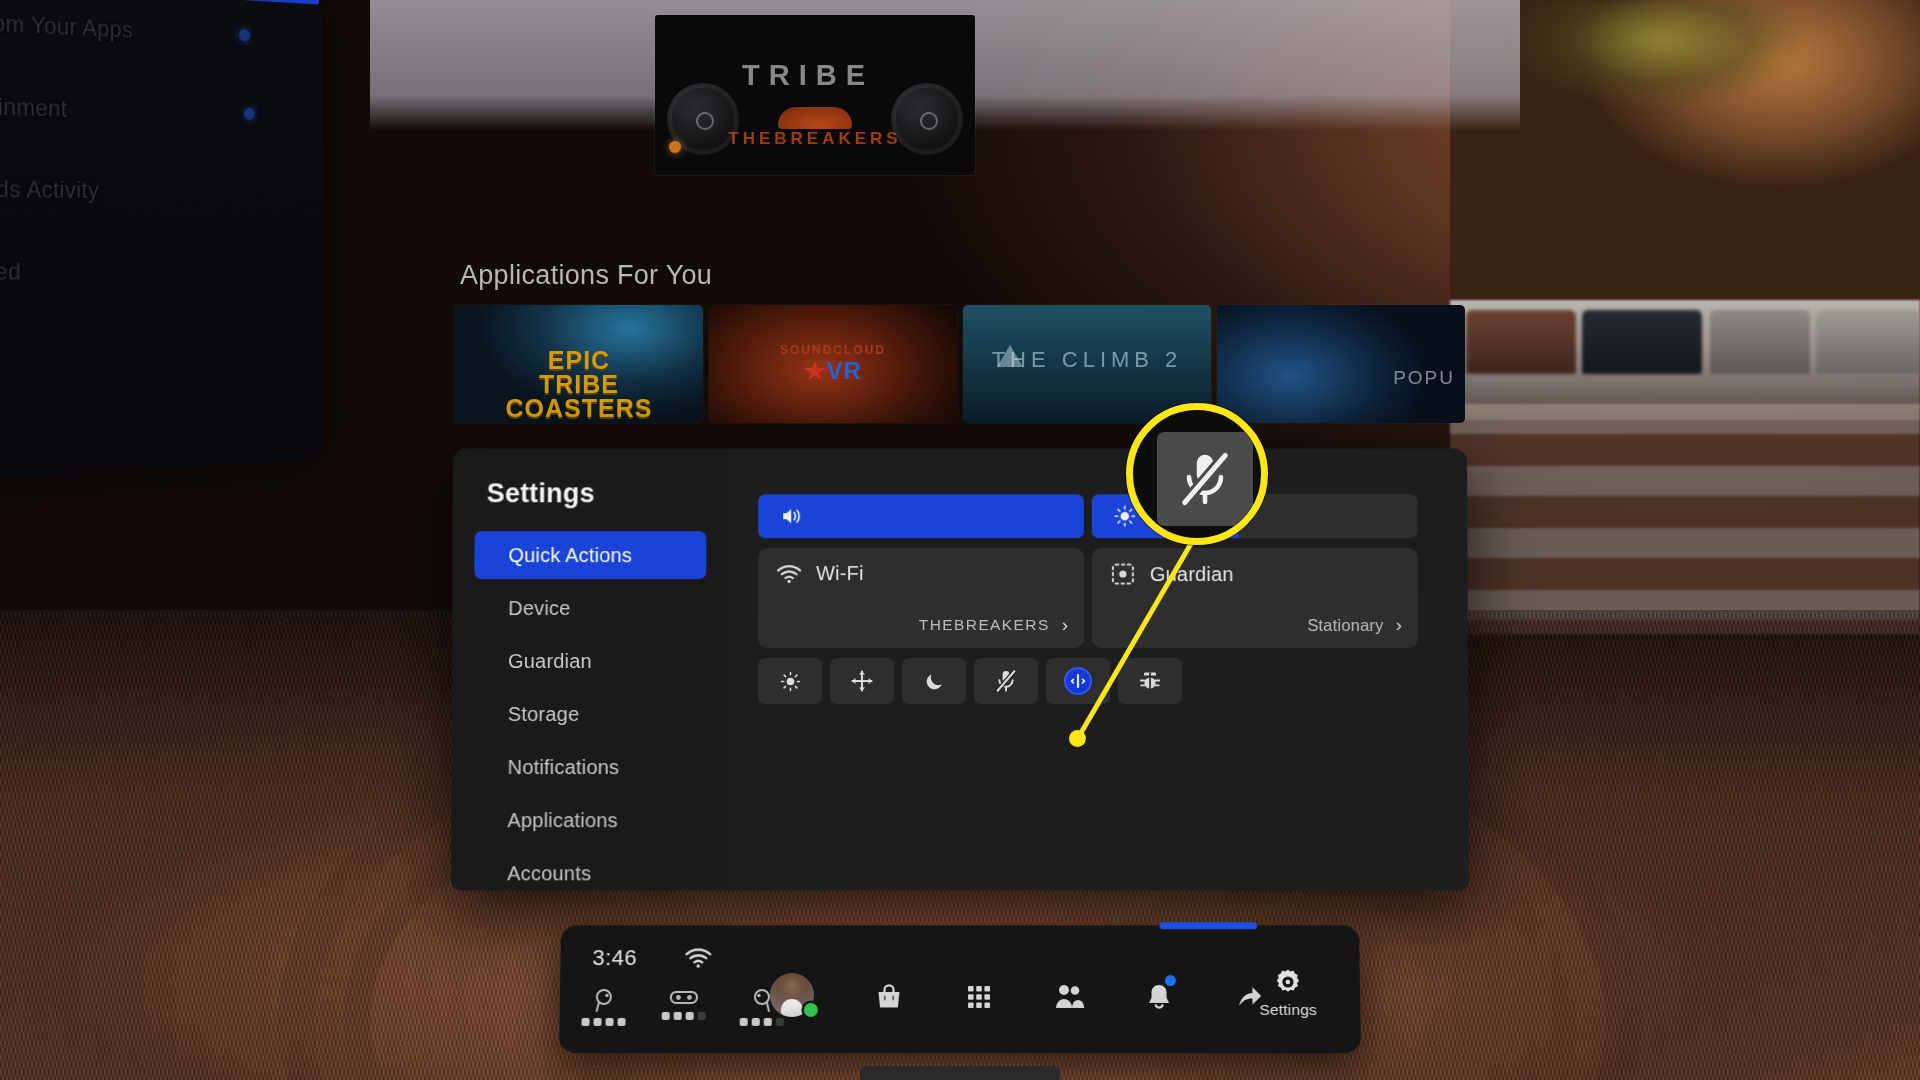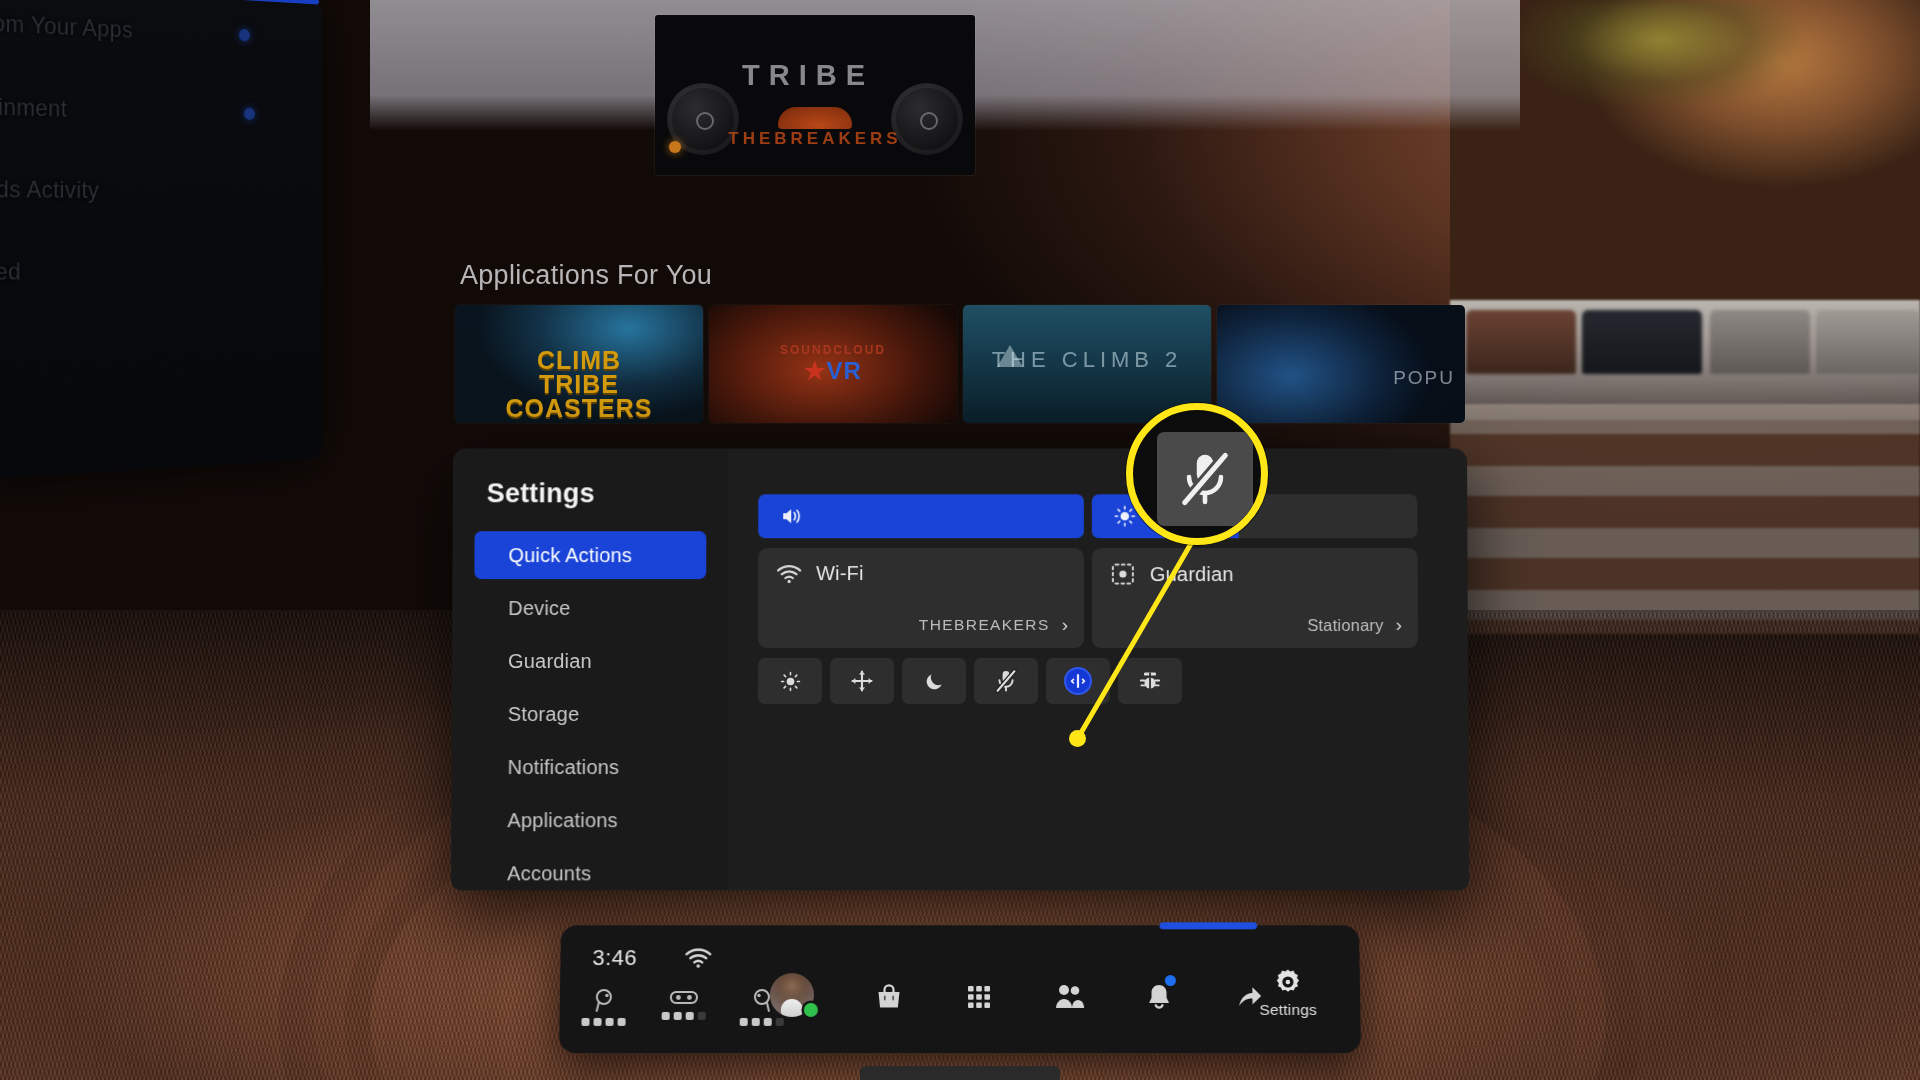--- a/index.html
+++ b/index.html
@@ -377,21 +377,21 @@
       <div class="sc-cloud"></div>
       <div class="sc-text">THEBREAKERS</div>
     </div>
   </div>
 
   <div class="rec-title">Applications For You</div>
 
   <div class="tiles">
     <div class="tile tile-1">
       <div class="tword">
-        <span>CLIMB</span>
+        <span>EPIC</span>
         <span>TRIBE</span>
         <span>COASTERS</span>
       </div>
     </div>
     <div class="tile tile-2">
       <div class="ps-logo">
         <div class="ps-top">SOUNDCLOUD</div>
         <div class="ps-mark">★<b>VR</b></div>
       </div>
     </div>

